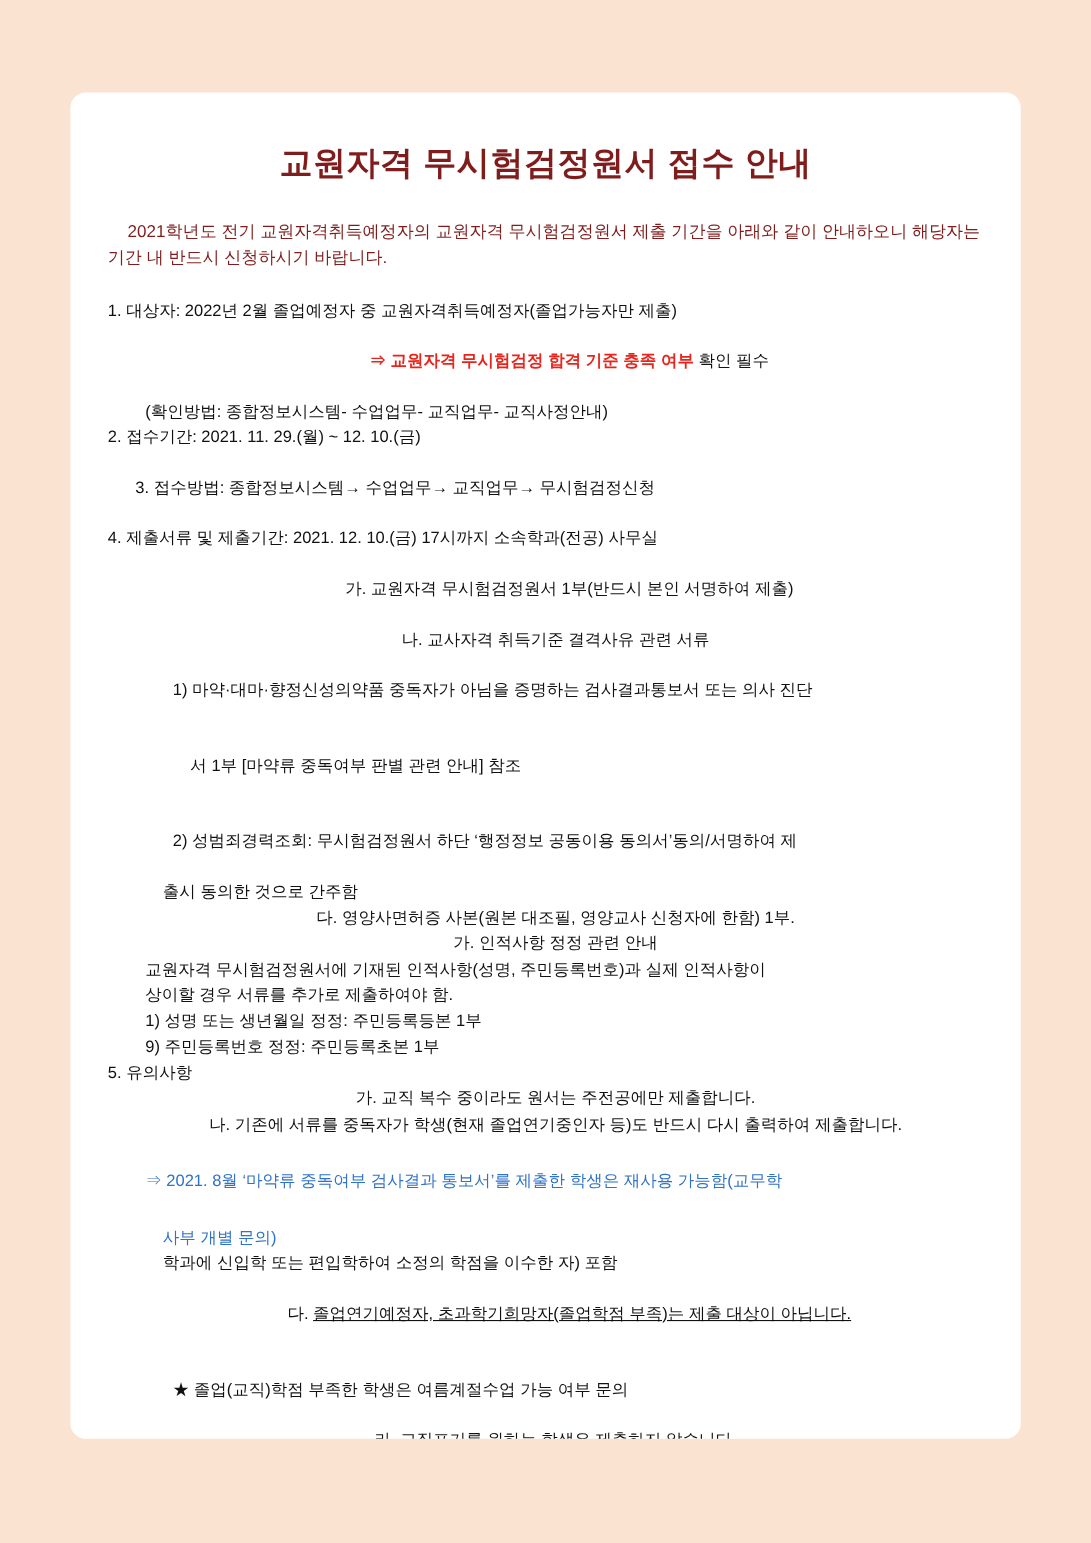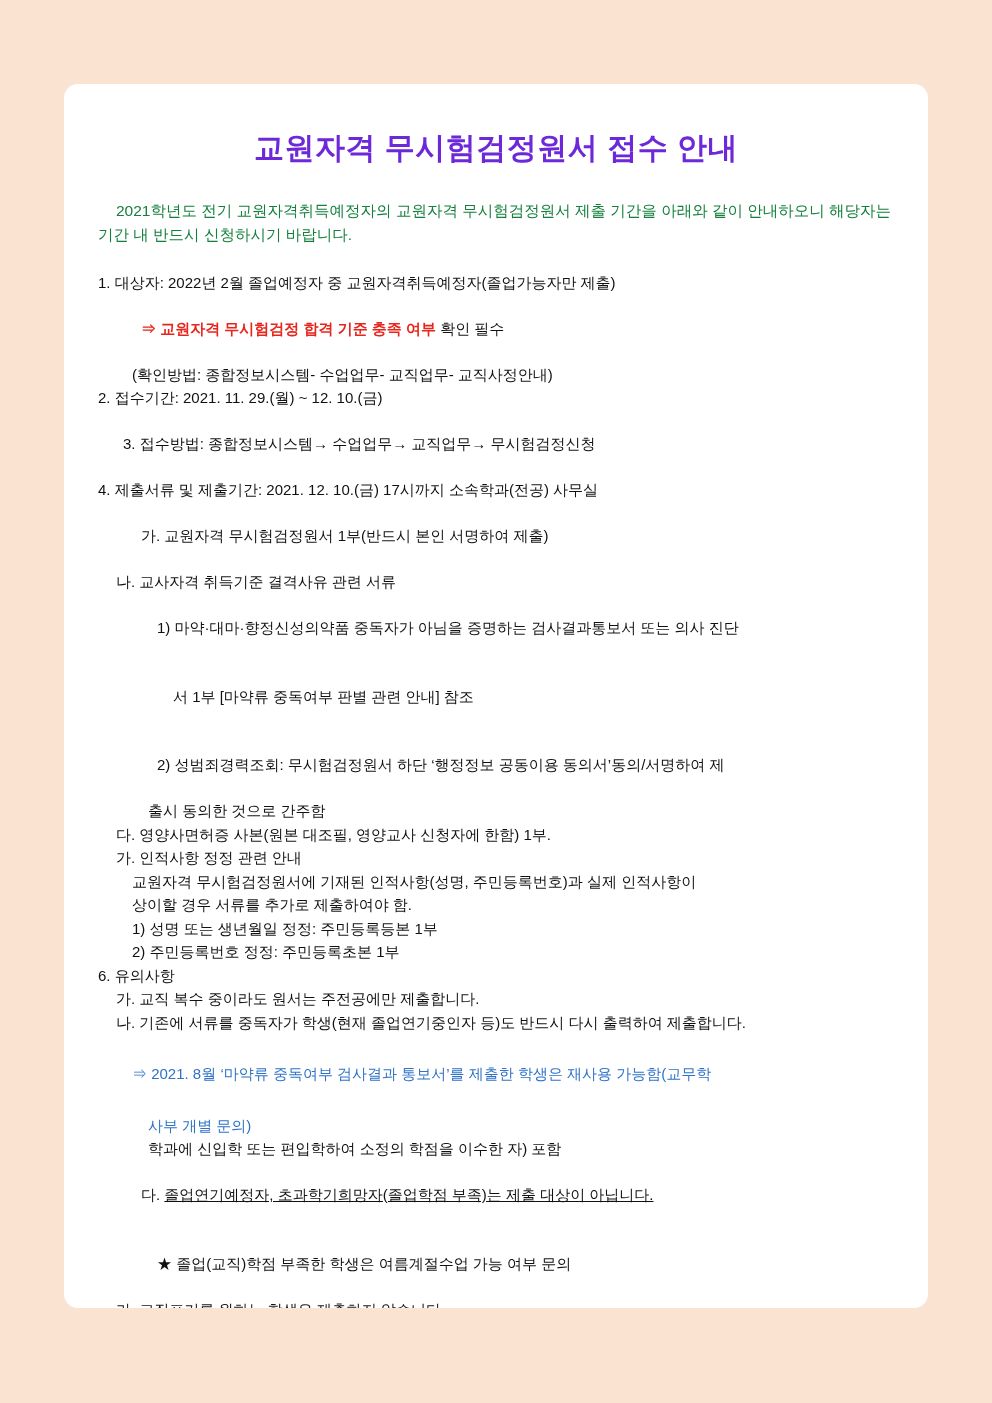--- a/index.html
+++ b/index.html
@@ -22,44 +22,44 @@
     background: #ffffff;
     border-radius: 14px;
     box-sizing: border-box;
     padding: 28px 34px 20px 34px;
     overflow: hidden;
   }
   .doc-title {
     text-align: center;
     font-size: 30px;
     font-weight: bold;
-    color: #6d28d9;
+    color: #7f1d1d;
     letter-spacing: 0.5px;
     margin: 16px 0 30px 0;
   }
   .intro {
     font-size: 15.5px;
     line-height: 1.55;
-    color: #15803d;
+    color: #7f1d1d;
     margin: 0 0 24px 0;
     text-indent: 18px;
   }
   .body {
     font-size: 15px;
     line-height: 1.5;
     color: #111;
   }
   .ln {
     white-space: pre-wrap;
     margin: 0;
     padding: 0.5px 0;
   }
   
   .i0 { padding-left: 0px; }
-  .i1 { padding-left: 18px; }
+  .i1 { padding-left: 18px; text-align: center; }
   .i2 { padding-left: 34px; }
   .i3 { padding-left: 50px; }
 
   .b { font-weight: normal; }
   .red-b { color: #e8251d; font-weight: bold; }
   .blue { color: #2f72c7; margin-top: 28px; }
   .u { text-decoration: underline; }
 </style>
 </head>
 <body>
@@ -94,22 +94,22 @@
     </div>
     <div class="ln i2">
       <span>2) </span><span class="b">성범죄경력조회</span><span>: 무시험검정원서 하단 ‘행정정보 공동이용 동의서’동의/서명하여 제</span>
     </div>
     <div class="ln i3">출시 동의한 것으로 간주함</div>
     <div class="ln i1">다. 영양사면허증 사본(원본 대조필, 영양교사 신청자에 한함) 1부.</div>
     <div class="ln i1">가. 인적사항 정정 관련 안내</div>
     <div class="ln i2">교원자격 무시험검정원서에 기재된 인적사항(성명, 주민등록번호)과 실제 인적사항이</div>
     <div class="ln i2">상이할 경우 서류를 추가로 제출하여야 함.</div>
     <div class="ln i2">1) 성명 또는 생년월일 정정: 주민등록등본 1부</div>
-    <div class="ln i2">2) 주민등록번호 정정: 주민등록초본 1부</div>
-    <div class="ln i0">6. 유의사항</div>
+    <div class="ln i2">9) 주민등록번호 정정: 주민등록초본 1부</div>
+    <div class="ln i0">5. 유의사항</div>
     <div class="ln i1">가. 교직 복수 중이라도 원서는 주전공에만 제출합니다.</div>
     <div class="ln i1">나. 기존에 서류를 중독자가 학생(현재 졸업연기중인자 등)도 반드시 다시 출력하여 제출합니다.</div>
     <div class="ln i2 blue">⇒ 2021. 8월 ‘마약류 중독여부 검사결과 통보서’를 제출한 학생은 재사용 가능함(교무학</div>
     <div class="ln i3 blue">사부 개별 문의)</div>
     <div class="ln i3">학과에 신입학 또는 편입학하여 소정의 학점을 이수한 자) 포함</div>
     <div class="ln i1">
       <span>다. </span><span class="u">졸업연기예정자, 초과학기희망자(졸업학점 부족)는 제출 대상이 아닙니다.</span>
     </div>
     <div class="ln i2">
       <span>★ 졸업(교직)학점 부족한 학생은 </span><span class="b">여름계절수업 가능 여부 문의</span>

